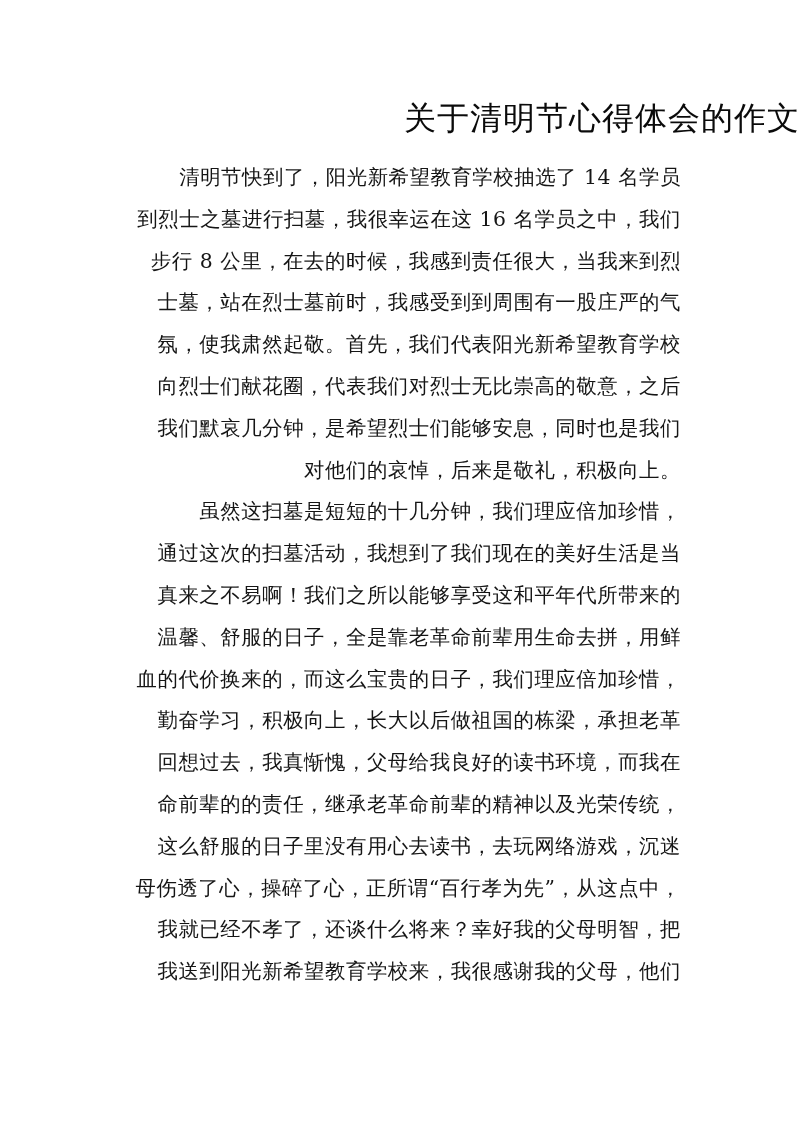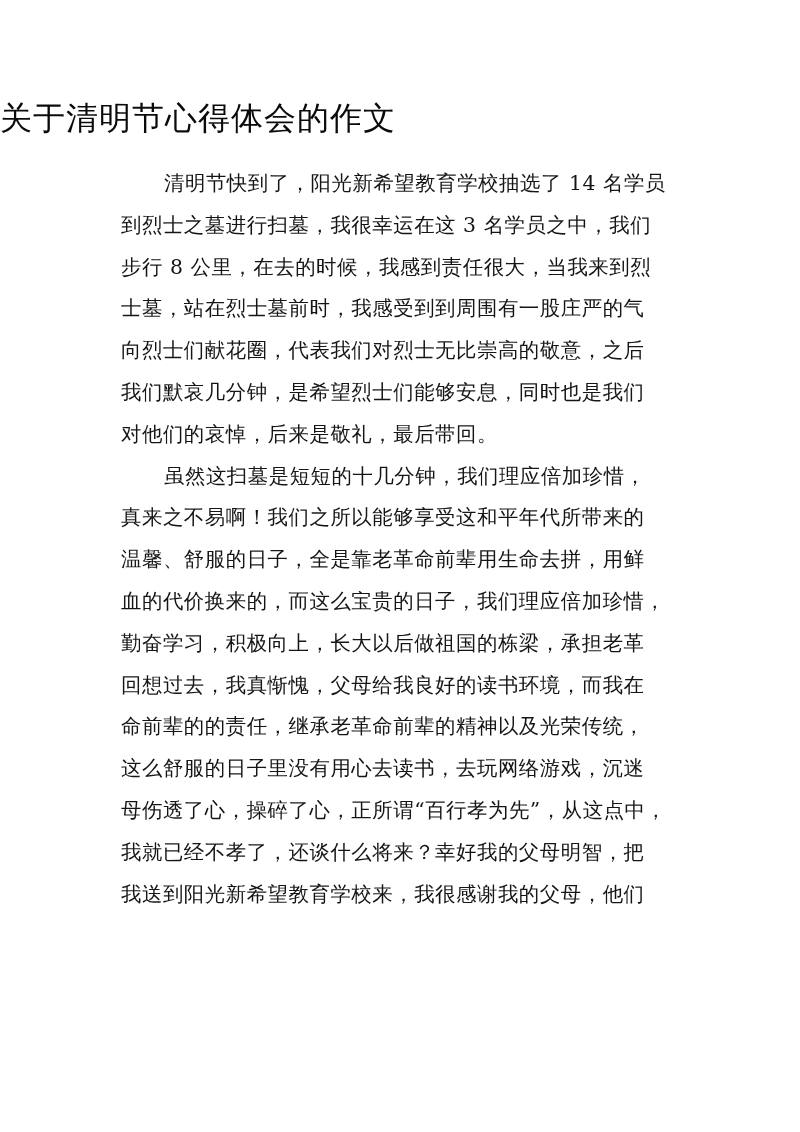--- a/index.html
+++ b/index.html
@@ -4,48 +4,50 @@
   <style>
     html, body { margin: 0; padding: 0; background: #ffffff; }
     body { width: 800px; height: 1132px; position: relative; overflow: hidden; }
     .page {
       position: absolute; left: 0; top: 0; width: 800px; height: 1132px;
       background: #ffffff; color: #111111;
       font-family: "DejaVu Serif", "Liberation Serif", serif;
     }
     .title {
       position: absolute; left: 0; top: 96px; width: 800px;
-      text-align: left; font-size: 32px; line-height: 44px;
+      text-align: right; font-size: 32px; line-height: 44px;
       font-family: "DejaVu Sans", "Liberation Sans", sans-serif;
       font-weight: normal; letter-spacing: 1px; color: #0a0a0a;
     }
     .body-text {
-      position: absolute; left: 121px; top: 163px; width: 560px;
+      position: absolute; left: 121px; top: 157px; width: 560px; text-align: right;
     }
     .line {
       display: block; height: 41.8px; line-height: 41.8px;
       font-size: 20.4px; white-space: nowrap; letter-spacing: 0.55px;
       color: #151515;
     }
     .line.indent { padding-left: 43px; }
   </style>
 </head>
 <body>
 
 <div class="page">
   <div class="title">关于清明节心得体会的作文</div>
   <div class="body-text">
     <span class="line indent">清明节快到了，阳光新希望教育学校抽选了 14 名学员</span>
-    <span class="line">到烈士之墓进行扫墓，我很幸运在这 3 名学员之中，我们</span>
+    <span class="line">到烈士之墓进行扫墓，我很幸运在这 16 名学员之中，我们</span>
     <span class="line">步行 8 公里，在去的时候，我感到责任很大，当我来到烈</span>
     <span class="line">士墓，站在烈士墓前时，我感受到到周围有一股庄严的气</span>
+    <span class="line">氛，使我肃然起敬。首先，我们代表阳光新希望教育学校</span>
     <span class="line">向烈士们献花圈，代表我们对烈士无比崇高的敬意，之后</span>
     <span class="line">我们默哀几分钟，是希望烈士们能够安息，同时也是我们</span>
-    <span class="line">对他们的哀悼，后来是敬礼，最后带回。</span>
+    <span class="line">对他们的哀悼，后来是敬礼，积极向上。</span>
     <span class="line indent">虽然这扫墓是短短的十几分钟，我们理应倍加珍惜，</span>
+    <span class="line">通过这次的扫墓活动，我想到了我们现在的美好生活是当</span>
     <span class="line">真来之不易啊！我们之所以能够享受这和平年代所带来的</span>
     <span class="line">温馨、舒服的日子，全是靠老革命前辈用生命去拼，用鲜</span>
     <span class="line">血的代价换来的，而这么宝贵的日子，我们理应倍加珍惜，</span>
     <span class="line">勤奋学习，积极向上，长大以后做祖国的栋梁，承担老革</span>
     <span class="line">回想过去，我真惭愧，父母给我良好的读书环境，而我在</span>
     <span class="line">命前辈的的责任，继承老革命前辈的精神以及光荣传统，</span>
     <span class="line">这么舒服的日子里没有用心去读书，去玩网络游戏，沉迷</span>
     <span class="line">母伤透了心，操碎了心，正所谓“百行孝为先”，从这点中，</span>
     <span class="line">我就已经不孝了，还谈什么将来？幸好我的父母明智，把</span>
     <span class="line">我送到阳光新希望教育学校来，我很感谢我的父母，他们</span>

